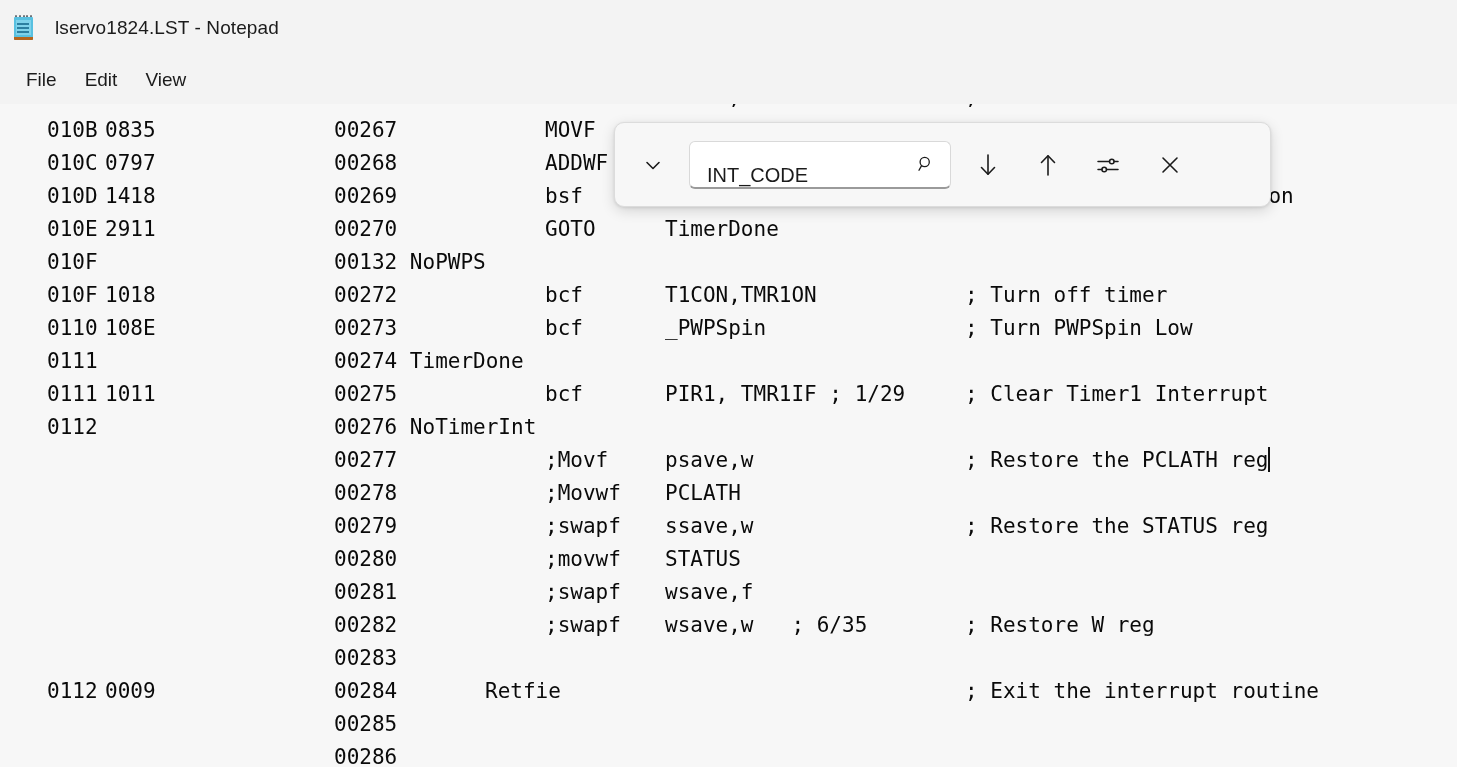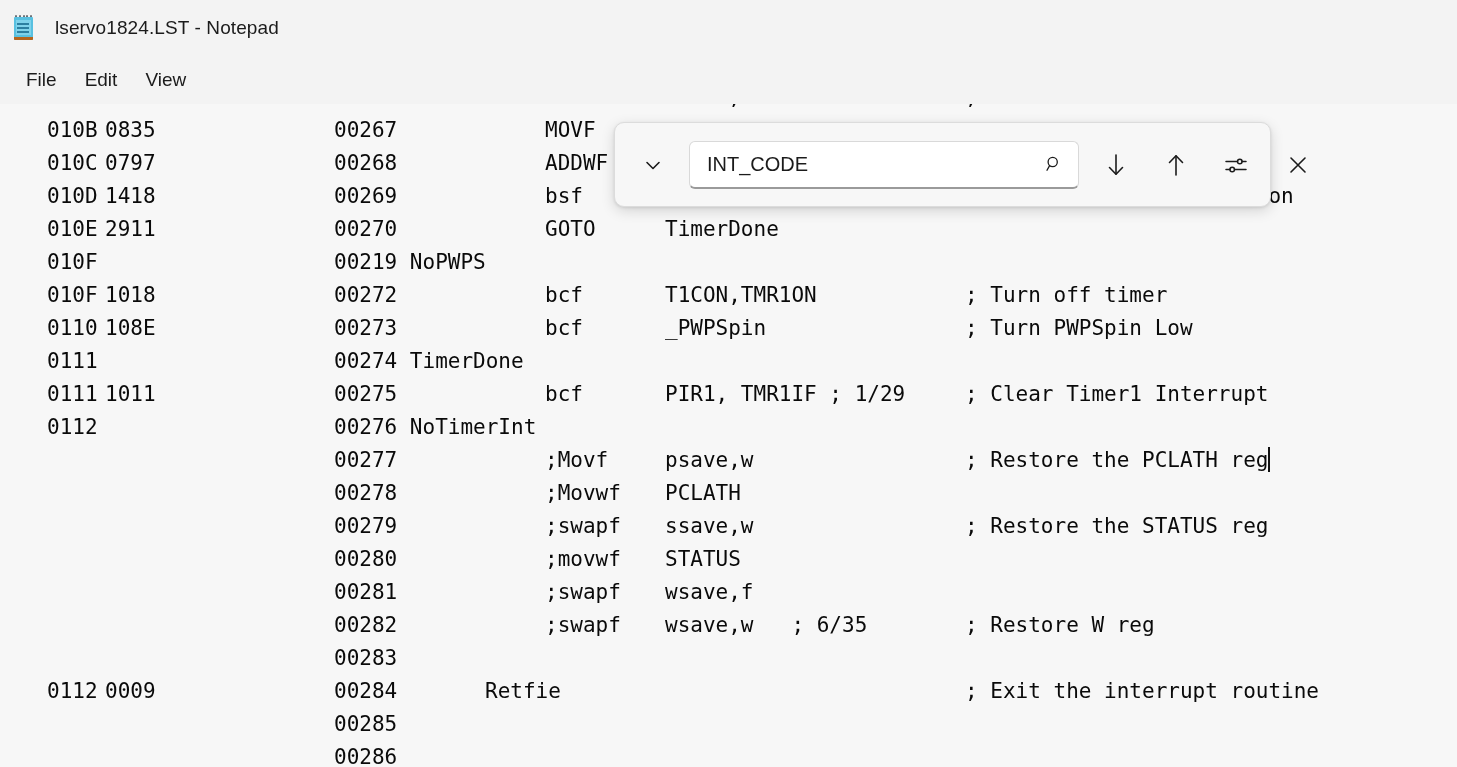--- a/index.html
+++ b/index.html
@@ -180,29 +180,29 @@
     display: flex;
     align-items: center;
     justify-content: center;
     border-radius: 6px;
     cursor: default;
     flex: 0 0 auto;
   }
 
   .fb-input-wrap {
     position: relative;
-    width: 390px;
+    width: 262px;
     height: 48px;
     margin-left: 14px;
     background: #ffffff;
     border: 1px solid #d9d9d9;
     border-bottom: 2px solid #9a9a9a;
     border-radius: 6px;
     display: flex;
-    align-items: center;
+    align-items: flex-end;
     box-sizing: border-box;
     flex: 0 0 auto;
   }
   .fb-input {
     border: 0;
     outline: none;
     background: transparent;
     font-family: "Liberation Sans", sans-serif;
     font-size: 20px;
     color: #1b1b1b;
@@ -263,21 +263,21 @@
     <div class="menu-item">View</div>
   </div>
 
   <div class="editor">
     <div class="editor-inner" id="code-container">
         <div class="code-line"><span class="col c-addr">010A</span><span class="col c-hex">0A97</span><span class="col c-num">00266</span><span class="col c-mnem">INCF</span><span class="col c-oper">TMR1H,f</span><span class="col c-cmt">; 1</span></div>
         <div class="code-line"><span class="col c-addr">010B</span><span class="col c-hex">0835</span><span class="col c-num">00267</span><span class="col c-mnem">MOVF</span></div>
         <div class="code-line"><span class="col c-addr">010C</span><span class="col c-hex">0797</span><span class="col c-num">00268</span><span class="col c-mnem">ADDWF</span></div>
         <div class="code-line"><span class="col c-addr">010D</span><span class="col c-hex">1418</span><span class="col c-num">00269</span><span class="col c-mnem">bsf</span><span class="col c-oper">T1CON,TMR1ON</span><span class="col c-cmt">; 1        Turn it back on</span></div>
         <div class="code-line"><span class="col c-addr">010E</span><span class="col c-hex">2911</span><span class="col c-num">00270</span><span class="col c-mnem">GOTO</span><span class="col c-oper">TimerDone</span></div>
-        <div class="code-line"><span class="col c-addr">010F</span><span class="col c-num">00219 NoPWPS</span></div>
+        <div class="code-line"><span class="col c-addr">010F</span><span class="col c-num">00132 NoPWPS</span></div>
         <div class="code-line"><span class="col c-addr">010F</span><span class="col c-hex">1018</span><span class="col c-num">00272</span><span class="col c-mnem">bcf</span><span class="col c-oper">T1CON,TMR1ON</span><span class="col c-cmt">; Turn off timer</span></div>
         <div class="code-line"><span class="col c-addr">0110</span><span class="col c-hex">108E</span><span class="col c-num">00273</span><span class="col c-mnem">bcf</span><span class="col c-oper">_PWPSpin</span><span class="col c-cmt">; Turn PWPSpin Low</span></div>
         <div class="code-line"><span class="col c-addr">0111</span><span class="col c-num">00274 TimerDone</span></div>
         <div class="code-line"><span class="col c-addr">0111</span><span class="col c-hex">1011</span><span class="col c-num">00275</span><span class="col c-mnem">bcf</span><span class="col c-oper">PIR1, TMR1IF ; 1/29</span><span class="col c-cmt">; Clear Timer1 Interrupt</span></div>
         <div class="code-line"><span class="col c-addr">0112</span><span class="col c-num">00276 NoTimerInt</span></div>
         <div class="code-line"><span class="col c-num">00277</span><span class="col c-mnem">;Movf</span><span class="col c-oper">psave,w</span><span class="col c-cmt">; Restore the PCLATH reg<span class="caret"></span></span></div>
         <div class="code-line"><span class="col c-num">00278</span><span class="col c-mnem">;Movwf</span><span class="col c-oper">PCLATH</span></div>
         <div class="code-line"><span class="col c-num">00279</span><span class="col c-mnem">;swapf</span><span class="col c-oper">ssave,w</span><span class="col c-cmt">; Restore the STATUS reg</span></div>
         <div class="code-line"><span class="col c-num">00280</span><span class="col c-mnem">;movwf</span><span class="col c-oper">STATUS</span></div>
         <div class="code-line"><span class="col c-num">00281</span><span class="col c-mnem">;swapf</span><span class="col c-oper">wsave,f</span></div>

